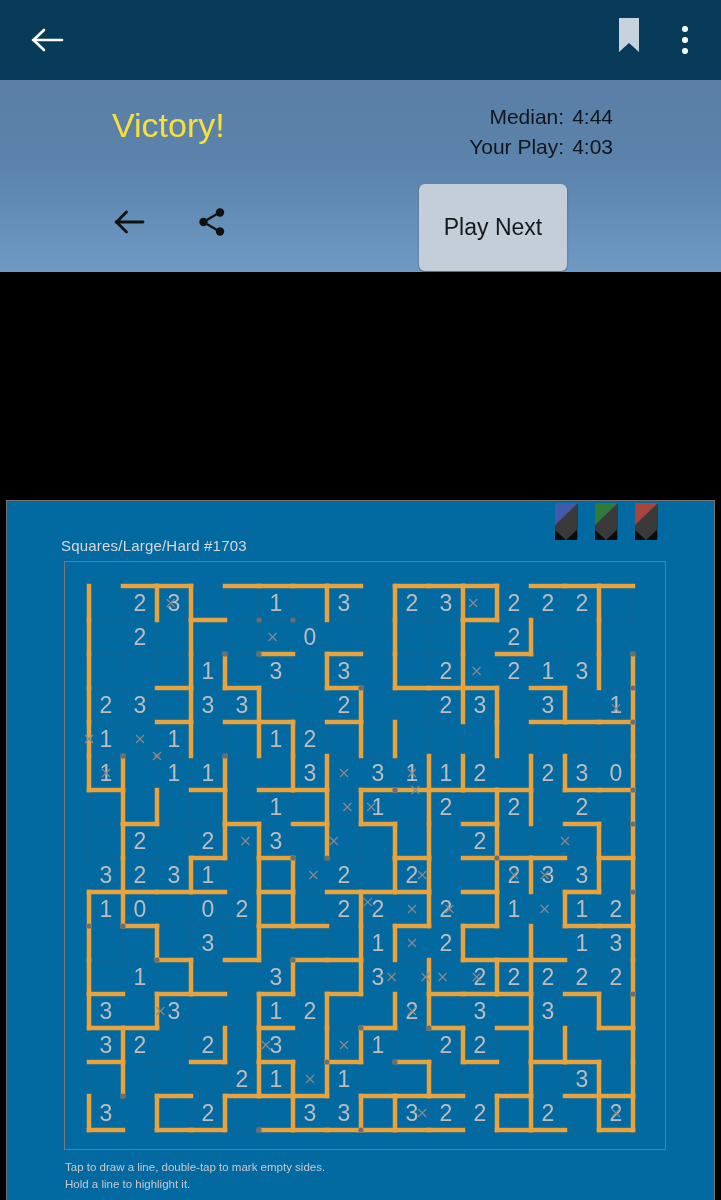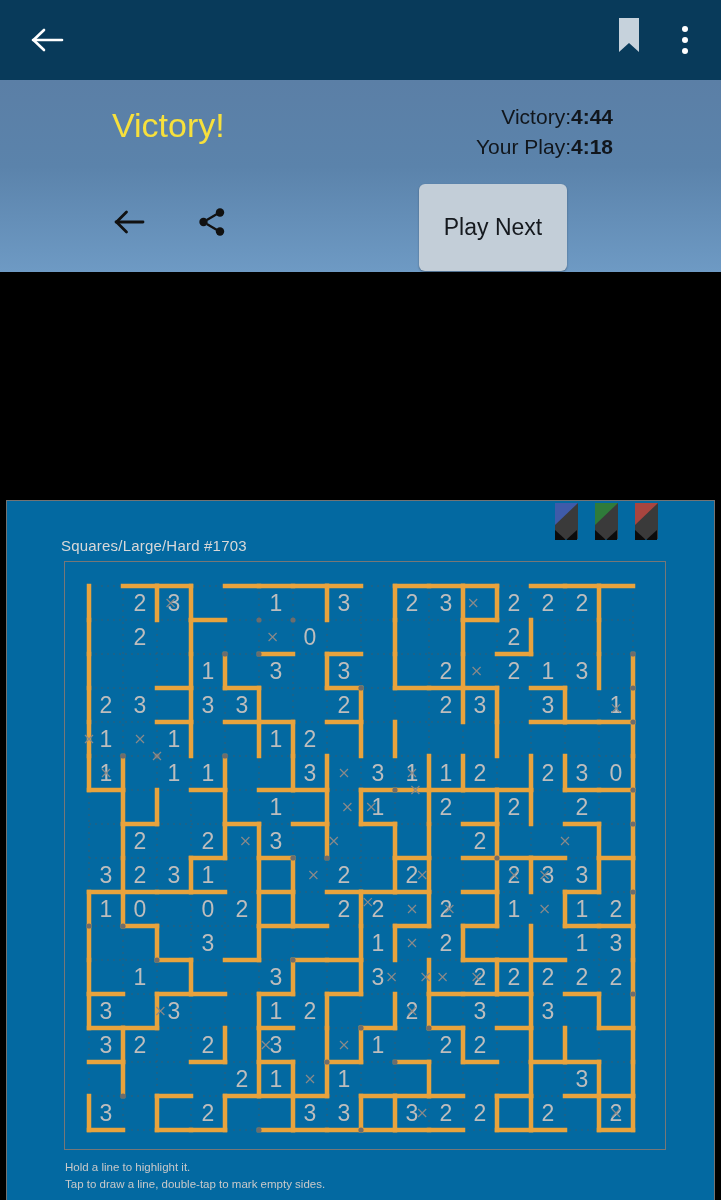--- a/index.html
+++ b/index.html
@@ -42,21 +42,21 @@
     position: absolute; left: 112px; top: 26px;
     font-size: 34px; color: #F7E03C; letter-spacing: 0px;
     font-family: "Liberation Sans", sans-serif;
   }
   .stats {
     position: absolute; right: 108px; top: 22px;
     text-align: right; color: #11161c; font-size: 21px; line-height: 30px;
   }
   .stats .row { white-space: nowrap; }
   .stats .lbl { font-weight: normal; }
-  .stats .val { font-weight: bold; }
+  .stats .val { font-weight: normal; margin-left: 8px; }
 
   .vict-actions { position: absolute; left: 108px; top: 120px; display: flex; gap: 38px; align-items: center; }
   .vict-actions .ico { width: 44px; height: 44px; display: flex; align-items: center; justify-content: center; }
 
   .play-next {
     position: absolute; right: 154px; top: 104px;
     width: 148px; height: 87px; border-radius: 6px;
     background: #c3ced8; color: #15191e;
     display: flex; align-items: center; justify-content: center;
     font-size: 23px; border: none;
@@ -121,24 +121,24 @@
       <i></i>
       <i></i>
     </div>
   </div>
 
   <div class="victory-bar">
     <div class="victory-title">Victory!</div>
 
     <div class="stats">
       <div class="row">
-        <span class="lbl">Victory:</span><span class="val">4:44</span>
+        <span class="lbl">Median:</span><span class="val">4:44</span>
       </div>
       <div class="row">
-        <span class="lbl">Your Play:</span><span class="val">4:18</span>
+        <span class="lbl">Your Play:</span><span class="val">4:03</span>
       </div>
     </div>
 
     <div class="vict-actions">
       <div class="ico">
         <svg width="32" height="26" viewBox="0 0 32 26">
           <path d="M2 13 H29" stroke="#111111" stroke-width="2.8" fill="none" stroke-linecap="round"></path>
           <path d="M12.5 3 L2.5 13 L12.5 23" stroke="#111111" stroke-width="2.8" fill="none" stroke-linecap="round" stroke-linejoin="round"></path>
         </svg>
       </div>
@@ -645,17 +645,17 @@
           <path d="M404.20000000000005 37 L412.20000000000005 45 M412.20000000000005 37 L404.20000000000005 45" stroke="#8a8a8a" stroke-width="1.2" fill="none"></path>
           <path d="M407.6 105 L415.6 113 M415.6 105 L407.6 113" stroke="#8a8a8a" stroke-width="1.2" fill="none"></path>
           <path d="M244.39999999999998 309 L252.39999999999998 317 M252.39999999999998 309 L244.39999999999998 317" stroke="#8a8a8a" stroke-width="1.2" fill="none"></path>
           <path d="M353.20000000000005 309 L361.20000000000005 317 M361.20000000000005 309 L353.20000000000005 317" stroke="#8a8a8a" stroke-width="1.2" fill="none"></path>
           <path d="M475.6 309 L483.6 317 M483.6 309 L475.6 317" stroke="#8a8a8a" stroke-width="1.2" fill="none"></path>
           <path d="M356.6 411 L364.6 419 M364.6 411 L356.6 419" stroke="#8a8a8a" stroke-width="1.2" fill="none"></path>
         </svg>
     </div>
 
     <div class="footer-note">
+      <div>Tap to draw a line, double-tap to mark empty sides.</div>
       <div>Hold a line to highlight it.</div>
-      <div>Tap to draw a line, double-tap to mark empty sides.</div>
     </div>
   </div>
 </div>
 
 </body></html>

